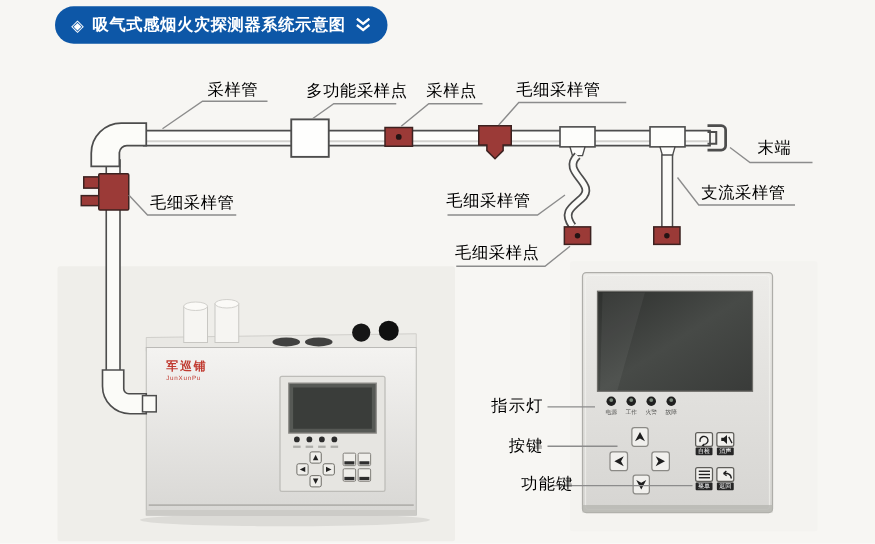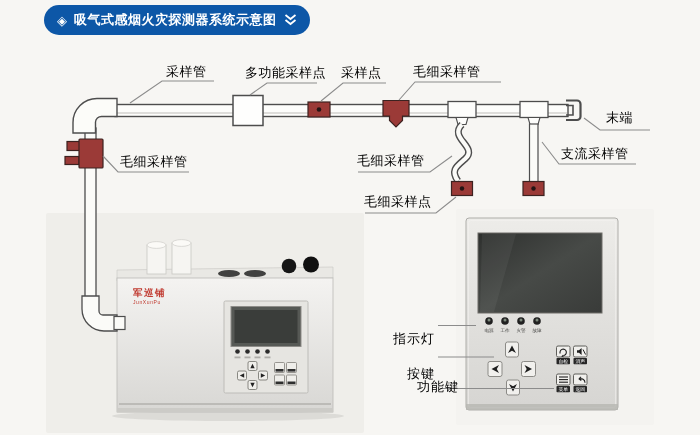--- a/index.html
+++ b/index.html
@@ -239,22 +239,22 @@
 
   <div class="lbl" style="left:166px;top:65px;">采样管</div>
   <div class="lbl" style="left:245px;top:66px;">多功能采样点</div>
   <div class="lbl" style="left:341px;top:66px;">采样点</div>
   <div class="lbl" style="left:413px;top:65px;">毛细采样管</div>
   <div class="lbl" style="left:606px;top:111px;">末端</div>
   <div class="lbl" style="left:120px;top:155px;">毛细采样管</div>
   <div class="lbl" style="left:357px;top:154px;">毛细采样管</div>
   <div class="lbl" style="left:364px;top:195px;">毛细采样点</div>
   <div class="lbl" style="left:561px;top:147px;">支流采样管</div>
-  <div class="lbl small-right" style="left:393px;top:332px;">指示灯</div>
-  <div class="lbl small-right" style="left:407px;top:367px;">按键</div>
+  <div class="lbl small-right" style="left:393px;top:318px;">指示灯</div>
+  <div class="lbl small-right" style="left:407px;top:350px;">按键</div>
   <div class="lbl small-right" style="left:393px;top:380px;margin-left:24px;">功能键</div>
 
   <div class="banner">
     <span class="dia">◈</span>
     <span class="ttl">吸气式感烟火灾探测器系统示意图</span>
     <svg width="13" height="12" viewBox="0 0 13 12">
       <polyline points="1.5,1 6.5,5 11.5,1" fill="none" stroke="#ffffff" stroke-width="1.8"></polyline>
       <polyline points="1.5,6 6.5,10 11.5,6" fill="none" stroke="#ffffff" stroke-width="1.8"></polyline>
     </svg>
   </div>

